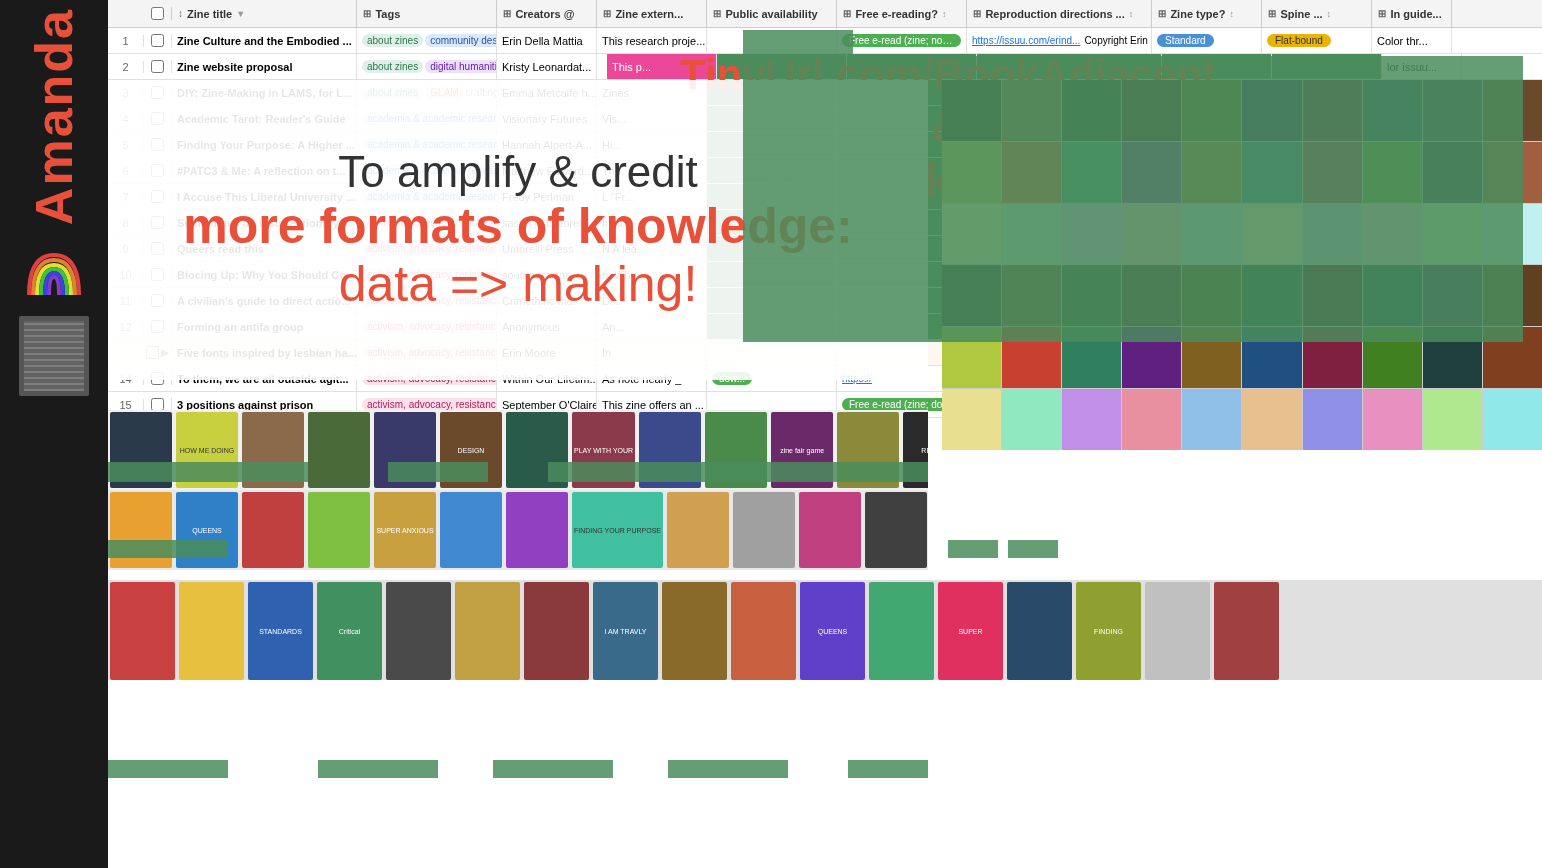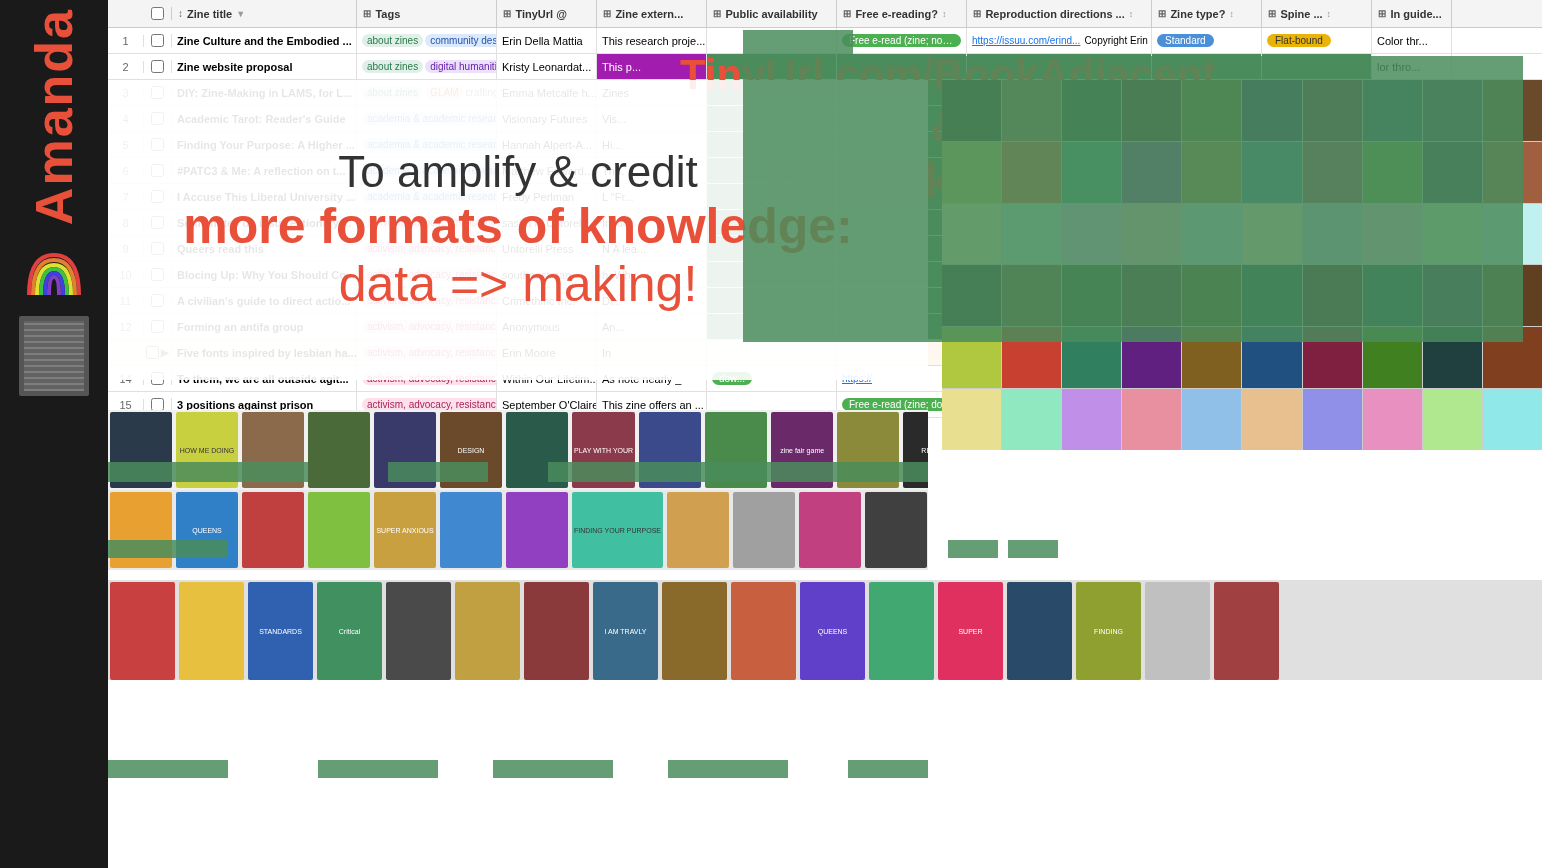--- a/index.html
+++ b/index.html
@@ -441,21 +441,21 @@
       <span class="col-icon">↕</span>
       <span>Zine title</span>
       <span class="sort-icon">▼</span>
     </div>
     <div class="col-header col-tags">
       <span class="col-icon">⊞</span>
       <span>Tags</span>
     </div>
     <div class="col-header col-creators">
       <span class="col-icon">⊞</span>
-      <span>TinyUrl @</span>
+      <span>Creators @</span>
     </div>
     <div class="col-header col-zine-ext">
       <span class="col-icon">⊞</span>
       <span>Zine extern...</span>
     </div>
     <div class="col-header col-public">
       <span class="col-icon">⊞</span>
       <span>Public availability</span>
     </div>
     <div class="col-header col-free-ereading">
@@ -521,27 +521,27 @@
       <div class="row-checkbox">
           <input type="checkbox" style="">
         </div>
       <div class="row-cell cell-title">Zine website proposal</div>
       <div class="row-cell cell-tags">
         <span class="tag-pill">about zines</span>
         <span class="tag-pill purple">digital humanities</span>
 
       </div>
       <div class="row-cell cell-creators">Kristy Leonardat...</div>
-      <div class="row-cell cell-zine-ext" style="background:#a21caf;color:white;">This p...</div>
-      <div class="row-cell cell-public" style="background:#4a8c5c;"></div>
-      <div class="row-cell cell-free-ereading" style="background:#4a8c5c;"></div>
-      <div class="row-cell cell-repro" style="background:#4a8c5c;"></div>
-      <div class="row-cell cell-zine-type" style="background:#4a8c5c;"></div>
-      <div class="row-cell cell-spine" style="background:#4a8c5c;"></div>
-      <div class="row-cell cell-in-color">lor thro...</div>
+      <div class="row-cell cell-zine-ext" style="background:#ec4899;color:white;margin-left:10px;">This p...</div>
+      <div class="row-cell cell-public" style="background:#4a8c5c;"></div>
+      <div class="row-cell cell-free-ereading" style="background:#4a8c5c;"></div>
+      <div class="row-cell cell-repro" style="background:#4a8c5c;"></div>
+      <div class="row-cell cell-zine-type" style="background:#4a8c5c;"></div>
+      <div class="row-cell cell-spine" style="background:#4a8c5c;"></div>
+      <div class="row-cell cell-in-color">lor issuu...</div>
     </div>
 
     <div class="sheet-row">
       <div class="row-num">3</div>
       <div class="row-checkbox">
           <input type="checkbox" style="">
         </div>
       <div class="row-cell cell-title">DIY: Zine-Making in LAMS, for L...</div>
       <div class="row-cell cell-tags">
         <span class="tag-pill">about zines</span>

